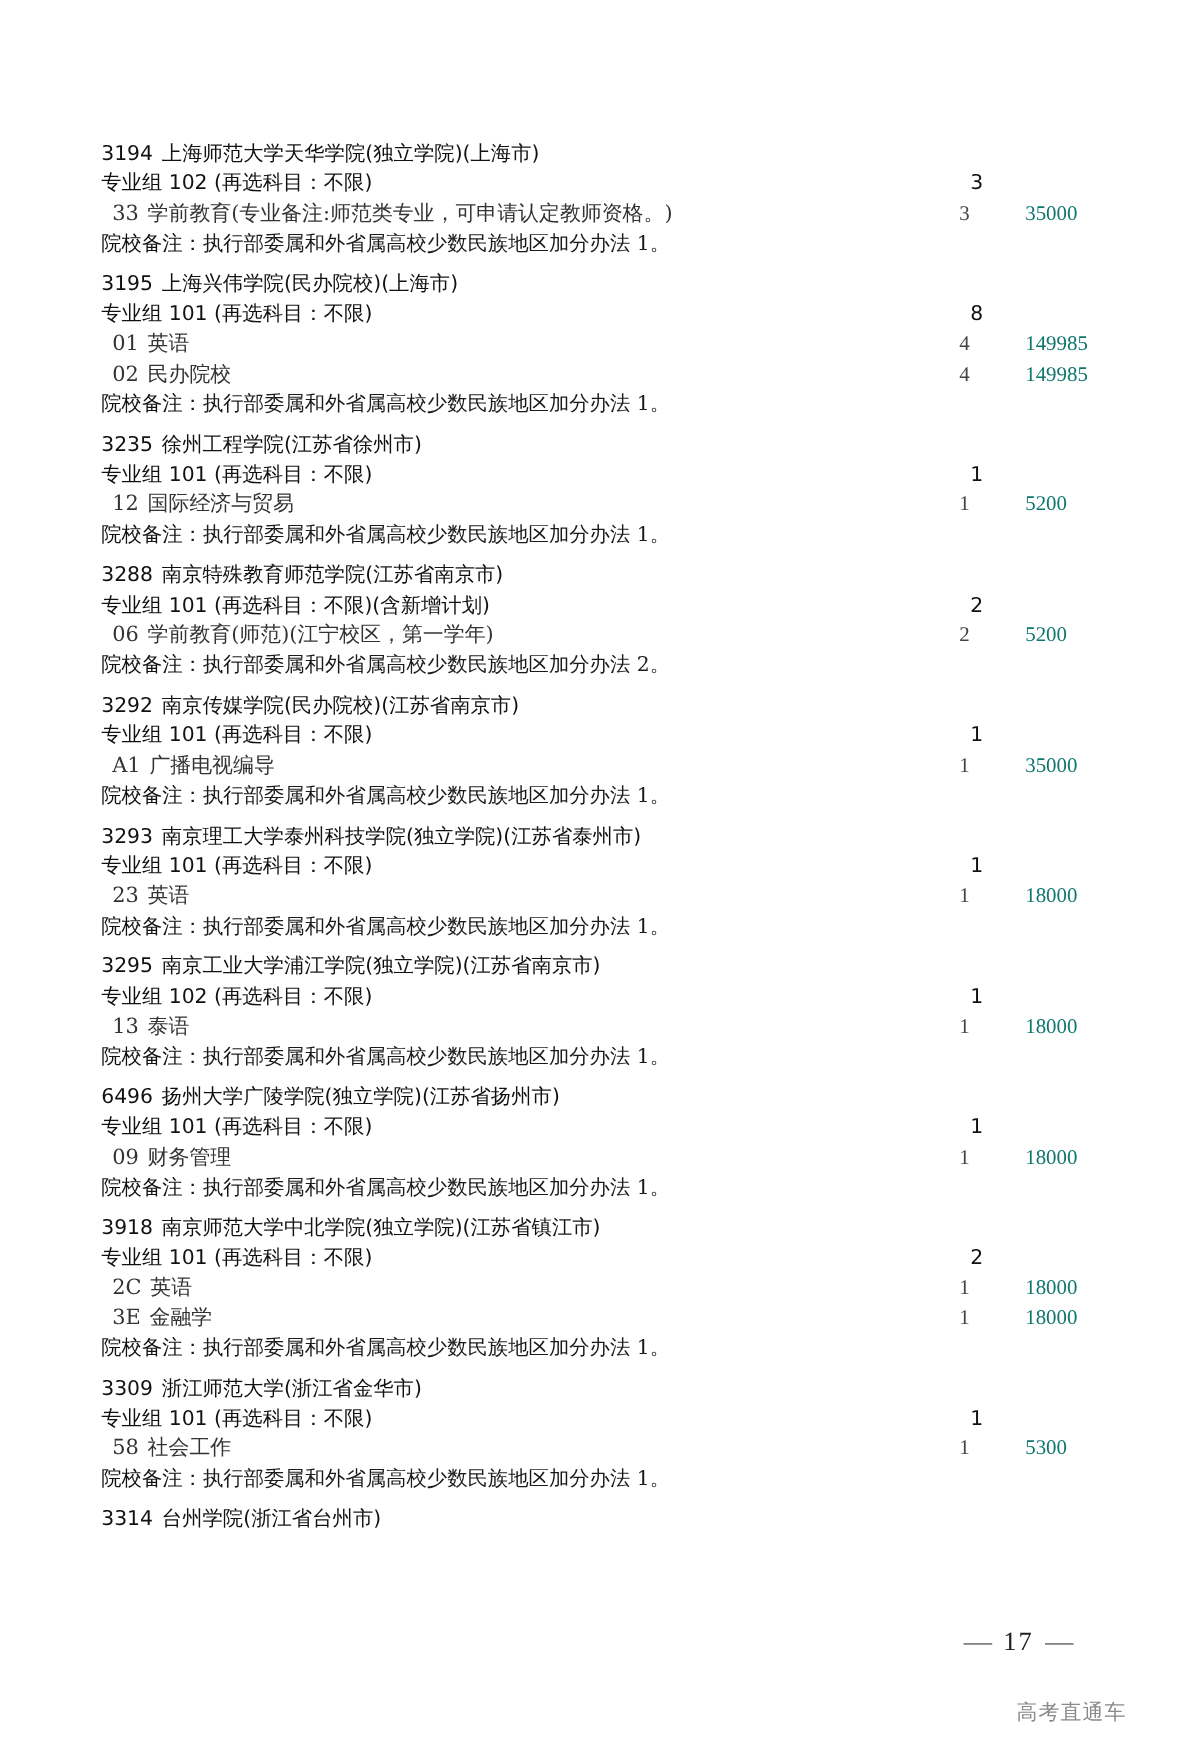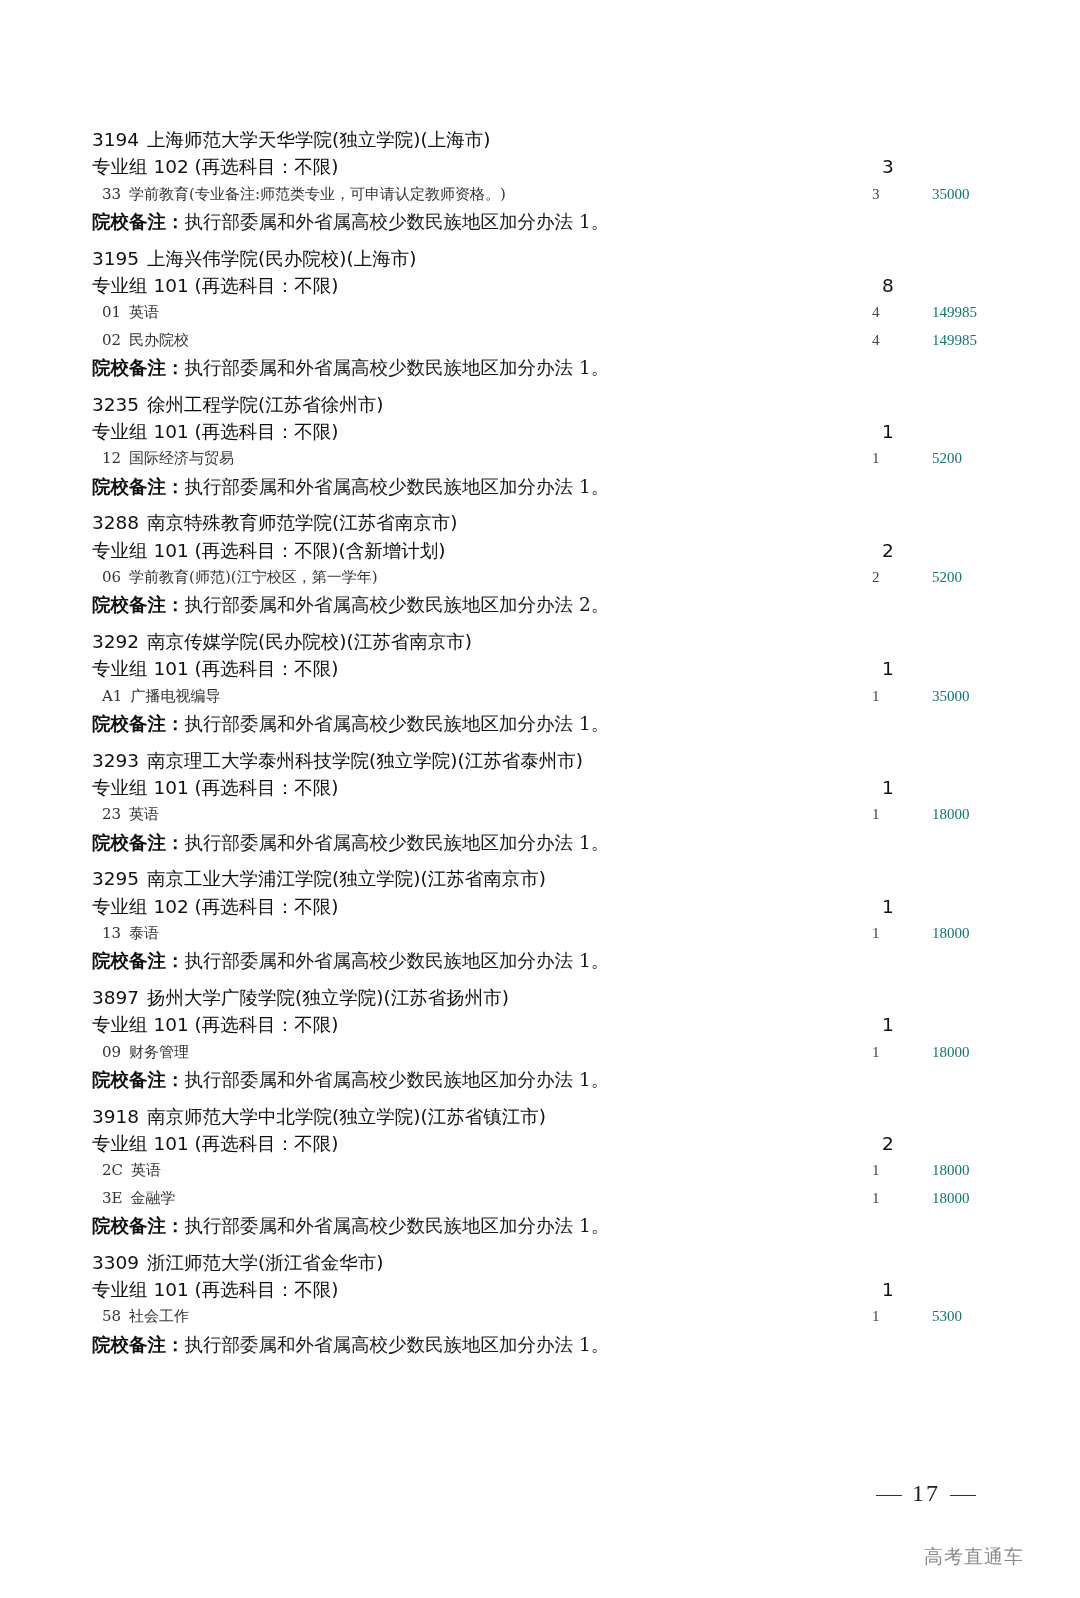--- a/index.html
+++ b/index.html
@@ -3,23 +3,23 @@
   <meta charset="utf-8">
   <style>
     html, body { margin: 0; padding: 0; background: #ffffff; }
     body { width: 1080px; height: 1598px; position: relative; overflow: hidden; color: #1a1a1a; }
     .page { position: absolute; left: 0; top: 0; width: 1080px; height: 1598px; }
     .content { position: absolute; left: 92px; top: 126px; width: 940px; }
     .school { margin-bottom: 9.5px; }
     .line { position: relative; height: 27.3px; line-height: 27.3px; font-size: 19px; white-space: nowrap; }
     .title { font-family: "DejaVu Sans", "Liberation Sans", sans-serif; font-size: 18.5px; color: #111; }
     .group { font-family: "DejaVu Sans", "Liberation Sans", sans-serif; font-size: 18.5px; color: #111; }
-    .major { font-family: "DejaVu Serif", "Liberation Serif", serif; font-size: 15px; color: #333; padding-left: 10px; }
+    .major { font-family: "DejaVu Serif", "Liberation Serif", serif; font-size: 19px; color: #333; padding-left: 10px; }
     .note { font-family: "DejaVu Serif", "Liberation Serif", serif; font-size: 18.5px; color: #1a1a1a; }
-    .note .label { font-family: "DejaVu Sans", "Liberation Sans", sans-serif; color: #111; font-weight: bold; }
+    .note .label { font-family: "DejaVu Sans", "Liberation Sans", sans-serif; color: #111; }
     .col-count { position: absolute; left: 790px; top: 0; }
     .group .col-count { font-family: "DejaVu Sans", "Liberation Sans", sans-serif; color: #111; }
     .major .col-count { font-family: "Liberation Serif", "DejaVu Serif", serif; color: #444; left: 780px; }
     .col-fee { position: absolute; left: 840px; top: 0; font-family: "Liberation Serif", "DejaVu Serif", serif; color: #0f766e; }
     .code { margin-right: 8px; }
     .footer-page { position: absolute; left: 866px; top: 1480px; font-family: "Liberation Serif", "DejaVu Serif", serif; font-size: 24px; color: #222; letter-spacing: 2px; }
     .footer-page .dash { display: inline-block; width: 26px; height: 1.5px; background: #333; vertical-align: middle; margin: 0 10px; }
     .watermark { position: absolute; left: 924px; top: 1544px; font-family: Liberation Serif, serif; font-size: 19px; color: #8a8a8a; letter-spacing: 1px; }
   </style>
 </head>
@@ -72,39 +72,42 @@
     </div>
 
     <div class="school">
       <div class="line title"><span class="code">3295</span><span>南京工业大学浦江学院(独立学院)(江苏省南京市)</span></div>
       <div class="line group"><span>专业组 102 (再选科目：不限)</span><span class="col-count">1</span></div>
       <div class="line major"><span class="code">13</span><span>泰语</span><span class="col-count">1</span><span class="col-fee">18000</span></div>
       <div class="line note"><span class="label">院校备注：</span><span>执行部委属和外省属高校少数民族地区加分办法 1。</span></div>
     </div>
 
     <div class="school">
-      <div class="line title"><span class="code">3897</span><span>扬州大学广陵学院(独立学院)(江苏省扬州市)</span></div>
+      <div class="line title"><span class="code">6496</span><span>扬州大学广陵学院(独立学院)(江苏省扬州市)</span></div>
       <div class="line group"><span>专业组 101 (再选科目：不限)</span><span class="col-count">1</span></div>
       <div class="line major"><span class="code">09</span><span>财务管理</span><span class="col-count">1</span><span class="col-fee">18000</span></div>
       <div class="line note"><span class="label">院校备注：</span><span>执行部委属和外省属高校少数民族地区加分办法 1。</span></div>
     </div>
 
     <div class="school">
       <div class="line title"><span class="code">3918</span><span>南京师范大学中北学院(独立学院)(江苏省镇江市)</span></div>
       <div class="line group"><span>专业组 101 (再选科目：不限)</span><span class="col-count">2</span></div>
       <div class="line major"><span class="code">2C</span><span>英语</span><span class="col-count">1</span><span class="col-fee">18000</span></div>
       <div class="line major"><span class="code">3E</span><span>金融学</span><span class="col-count">1</span><span class="col-fee">18000</span></div>
       <div class="line note"><span class="label">院校备注：</span><span>执行部委属和外省属高校少数民族地区加分办法 1。</span></div>
     </div>
 
     <div class="school">
       <div class="line title"><span class="code">3309</span><span>浙江师范大学(浙江省金华市)</span></div>
       <div class="line group"><span>专业组 101 (再选科目：不限)</span><span class="col-count">1</span></div>
       <div class="line major"><span class="code">58</span><span>社会工作</span><span class="col-count">1</span><span class="col-fee">5300</span></div>
       <div class="line note"><span class="label">院校备注：</span><span>执行部委属和外省属高校少数民族地区加分办法 1。</span></div>
     </div>
 
+    <div class="school">
+      <div class="line title"><span class="code">3314</span><span>台州学院(浙江省台州市)</span></div>
+    </div>
 
   </div>
 
   <div class="footer-page"><span class="dash"></span><span>17</span><span class="dash"></span></div>
   <div class="watermark">高考直通车</div>
 </div>
 
 </body></html>

